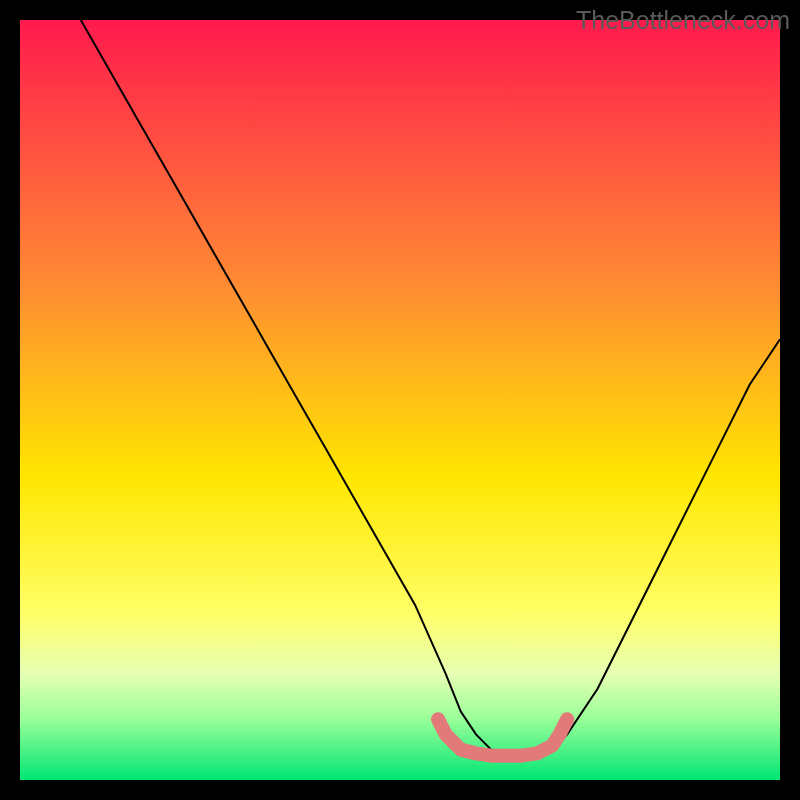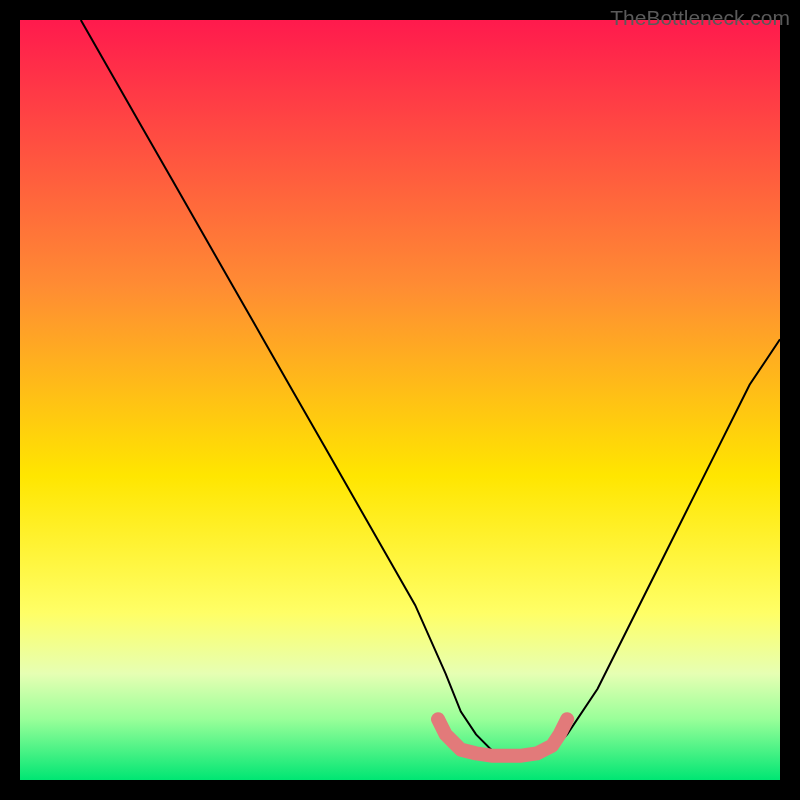--- a/index.html
+++ b/index.html
@@ -9,21 +9,21 @@
     height: 800px;
     background: #000;
     position: relative;
     font-family: Arial, sans-serif;
   }
   .watermark {
     position: absolute;
     top: 6px;
     right: 10px;
     color: #5a5a5a;
-    font-size: 21px;
+    font-size: 25px;
     font-weight: 500;
     z-index: 10;
   }
   .plot-area {
     position: absolute;
     left: 20px;
     top: 20px;
     width: 760px;
     height: 760px;
     overflow: hidden;

